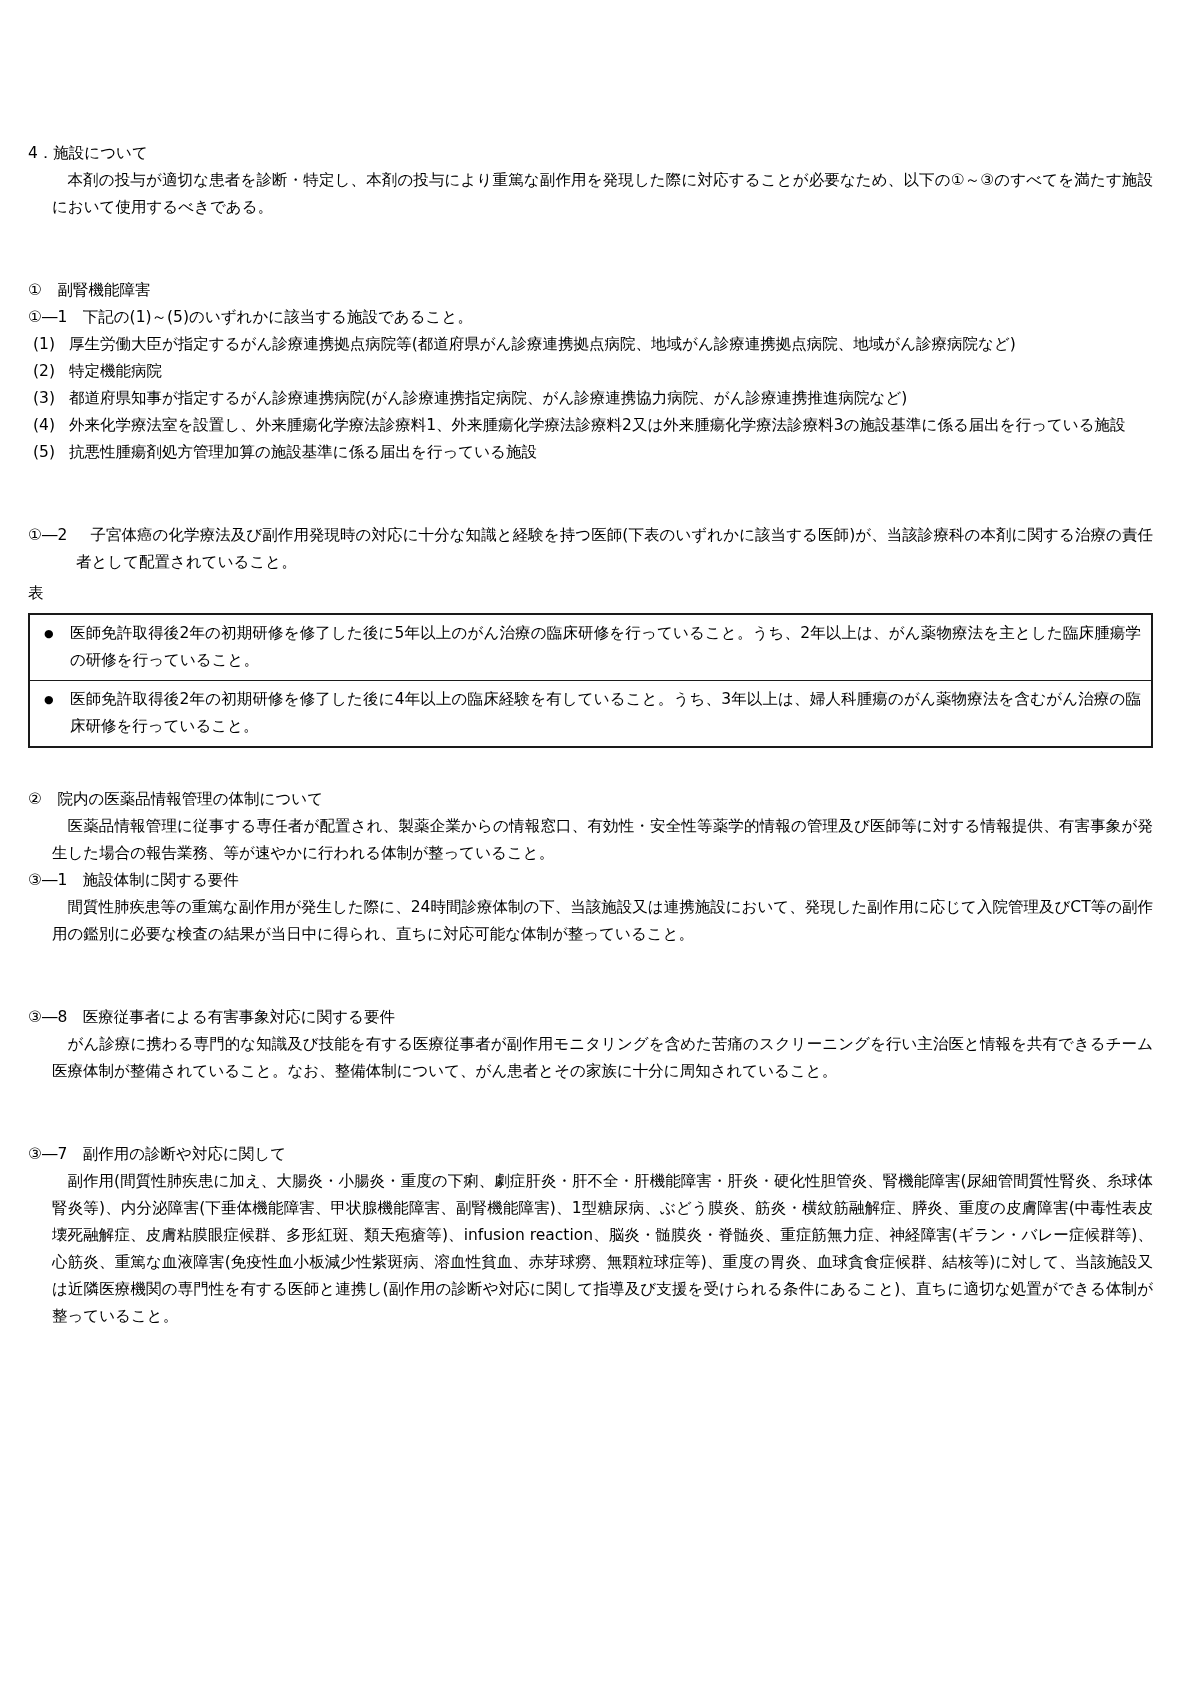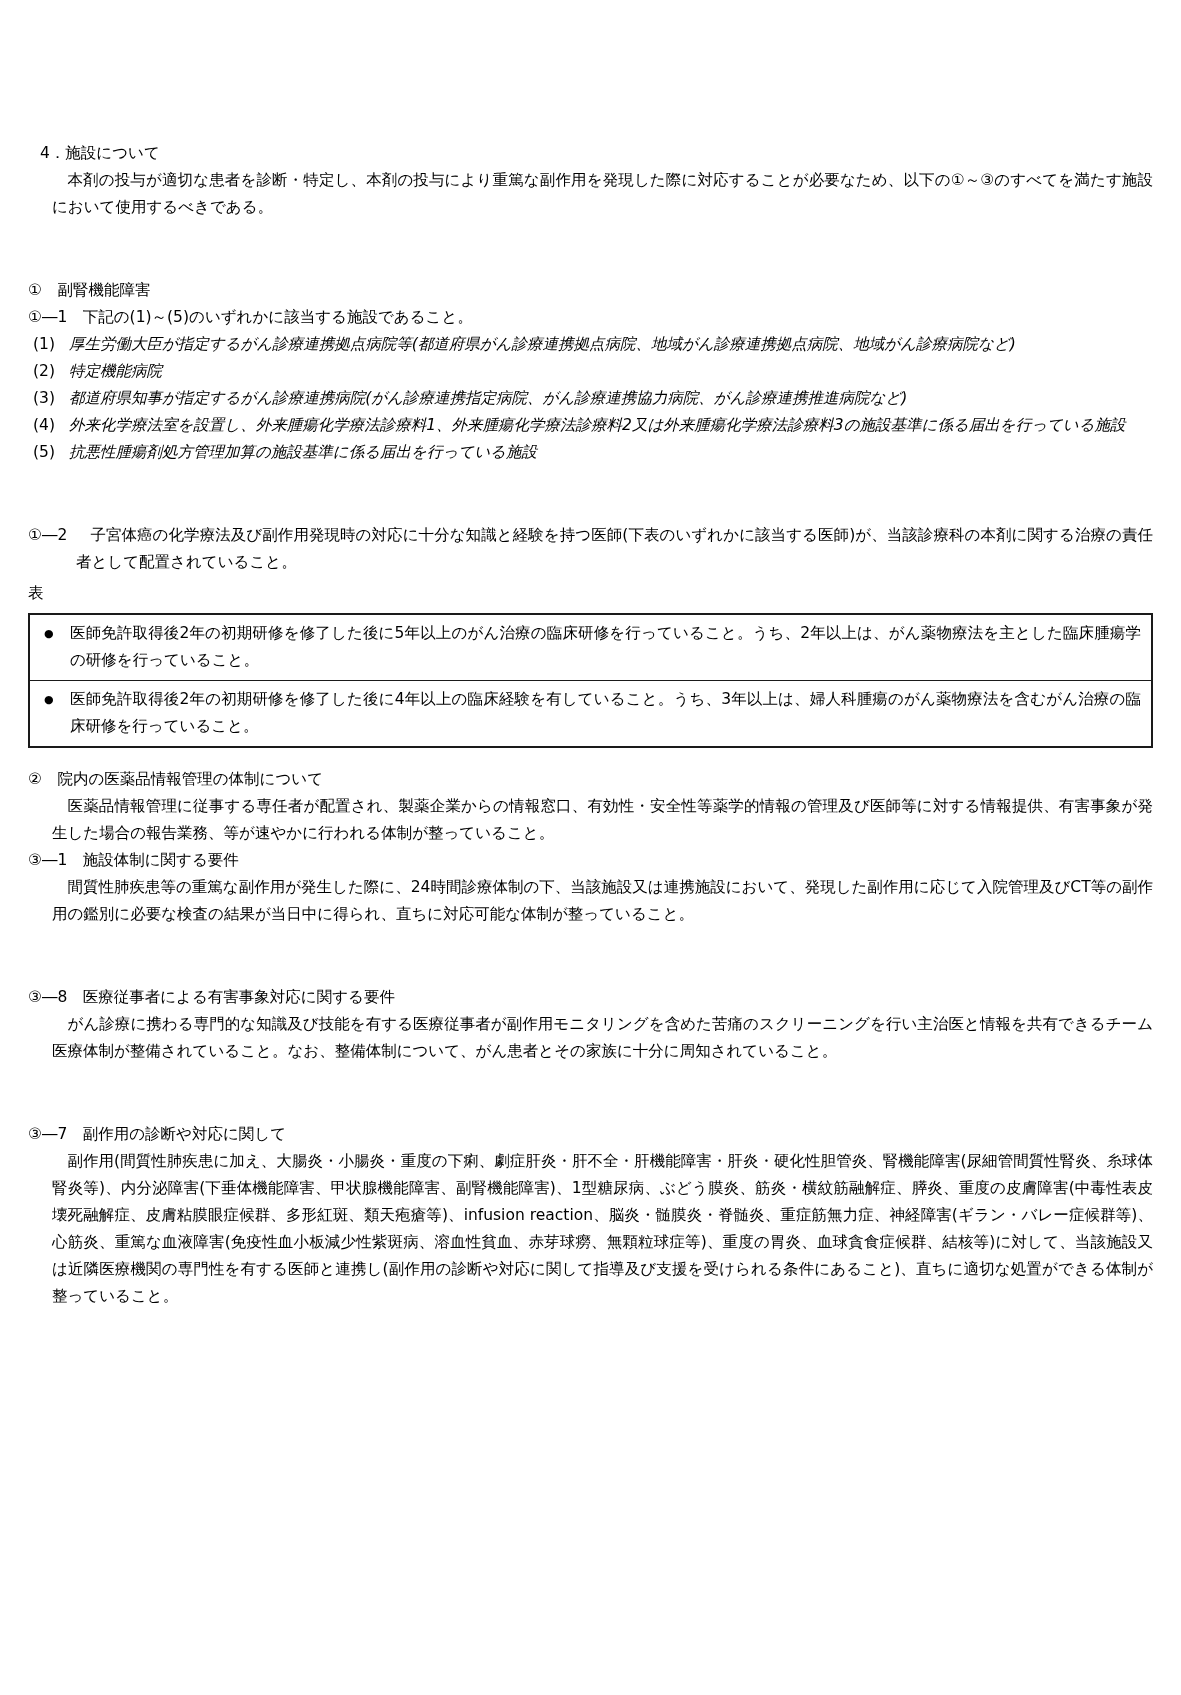--- a/index.html
+++ b/index.html
@@ -6,30 +6,30 @@
   html,body { background:#ffffff; }
   body {
     width:1181px; height:1695px;
     color:#000000;
     font-family:"DejaVu Sans","Liberation Sans",sans-serif;
     font-size:15.5px;
     line-height:27px;
   }
   .page { padding:140px 28px 60px 28px; }
 
-  .heading { font-size:15.5px; font-weight:normal;margin-left:12px; }
+  .heading { font-size:15.5px; font-weight:normal; }
 
   .para { text-indent:1em; text-align:justify;margin-left:24px; }
   .gap2 { margin-top:56px; }
-  .gap15 { margin-top:18px; }
+  .gap15 { margin-top:38px; }
 
   .num-list { }
   .num-item { display:flex; margin-left:5px; }
   .num-item .num { flex:0 0 36px; }
-  .num-item .txt { flex:1; text-align:justify;font-style:italic; }
+  .num-item .txt { flex:1; text-align:justify; }
 
   .hang { padding-left:48px; text-indent:-48px; text-align:justify; }
   .hang .lbl { margin-right:23px; }
 
   .table-label { margin-top:27px; }
 
   .criteria-table {
     margin-top:6px;
     border:2px solid #1a1a1a;
     width:100%;

